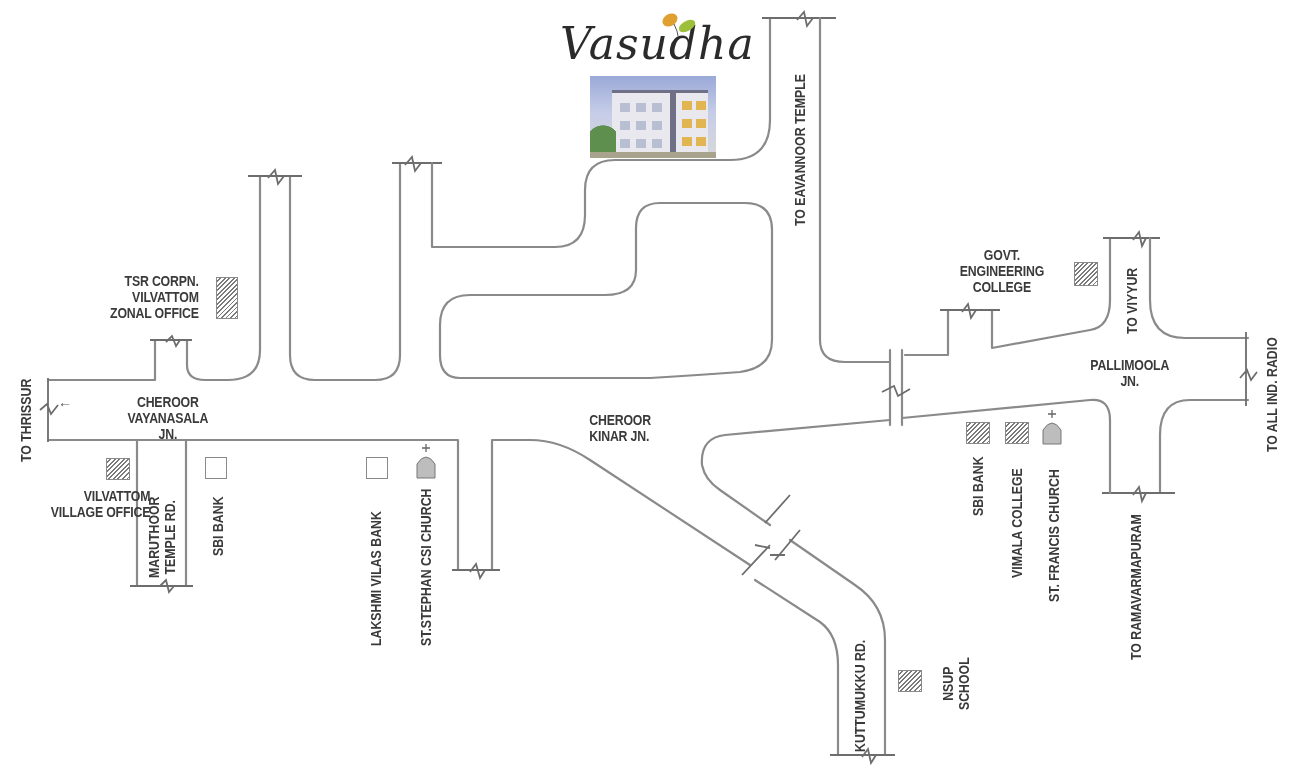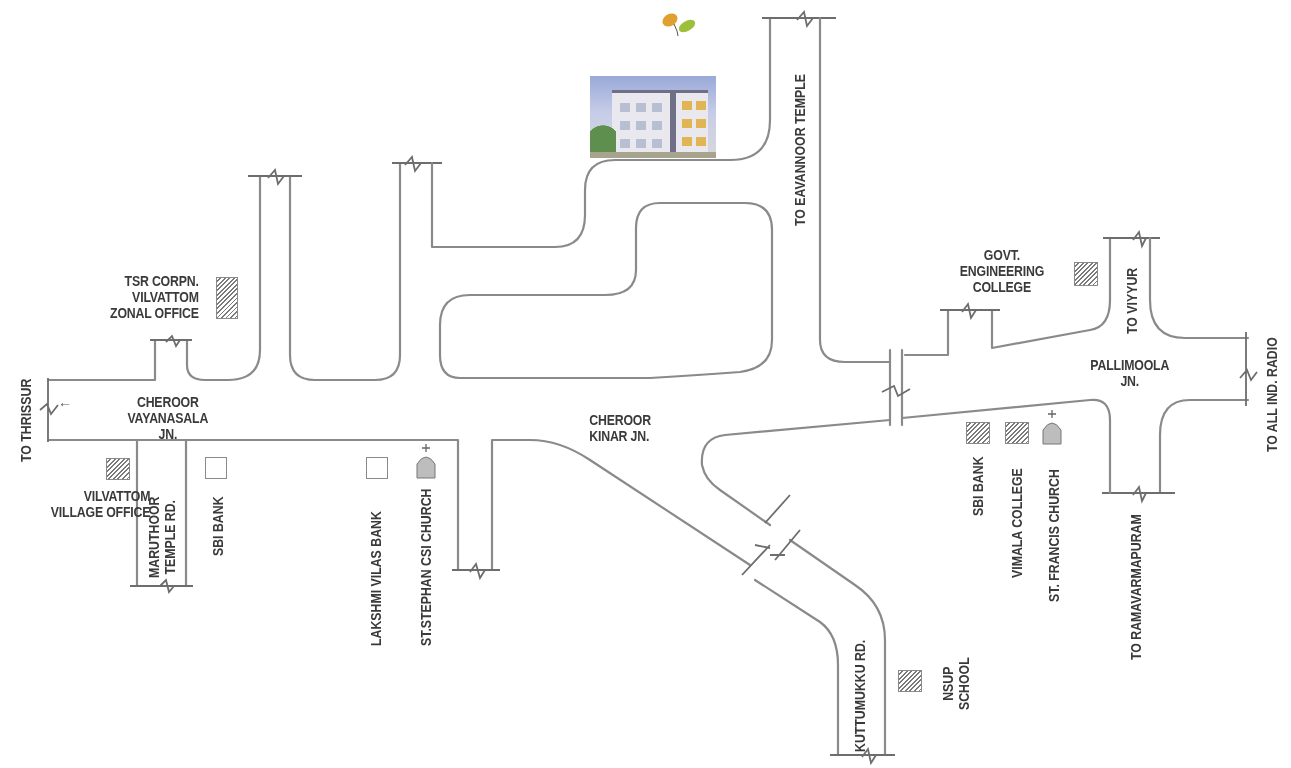--- a/index.html
+++ b/index.html
@@ -115,20 +115,21 @@
     <path class="road" d="M186 440 H458 V570 M492 570 V440 H530 Q560 440 590 460 L750 565"></path>
     <path class="brk" d="M452 570 H500 M470 572 L476 564 L480 578 L485 570"></path>
 
     <path class="road" d="M1110 493 V420 Q1110 398 1090 400 L902 418 M890 420 L725 435 Q700 438 702 465 Q705 480 720 490 L770 525"></path>
 
     <path class="road" d="M790 540 L855 585 Q885 605 885 640 V755 M755 580 L820 622 Q838 635 838 665 V755"></path>
     <path class="brk" d="M765 523 L790 495 M742 575 L770 545 M775 560 L800 530 M755 545 L770 548 M770 555 L785 555"></path>
     <path class="brk" d="M830 755 H895 M862 757 L868 749 L871 763 L876 755"></path>
   </svg>
 
+  <div class="logo">Vasudha</div>
   <svg class="leaf" style="left:660px;top:10px" width="40" height="26">
     <ellipse cx="10" cy="10" rx="8" ry="6" fill="#e0a030" transform="rotate(-30 10 10)"></ellipse>
     <ellipse cx="27" cy="16" rx="9" ry="5" fill="#9cc03a" transform="rotate(-30 27 16)"></ellipse>
     <path d="M14 14 Q18 22 18 26" stroke="#555" fill="none"></path>
   </svg>
   <div class="building" title="Vasudha apartment building">
     <div class="bldg-body">
       <div class="bldg-dark"></div>
       <div class="win" style="left:70px;top:8px"></div>
         <div class="win" style="left:84px;top:8px"></div>

